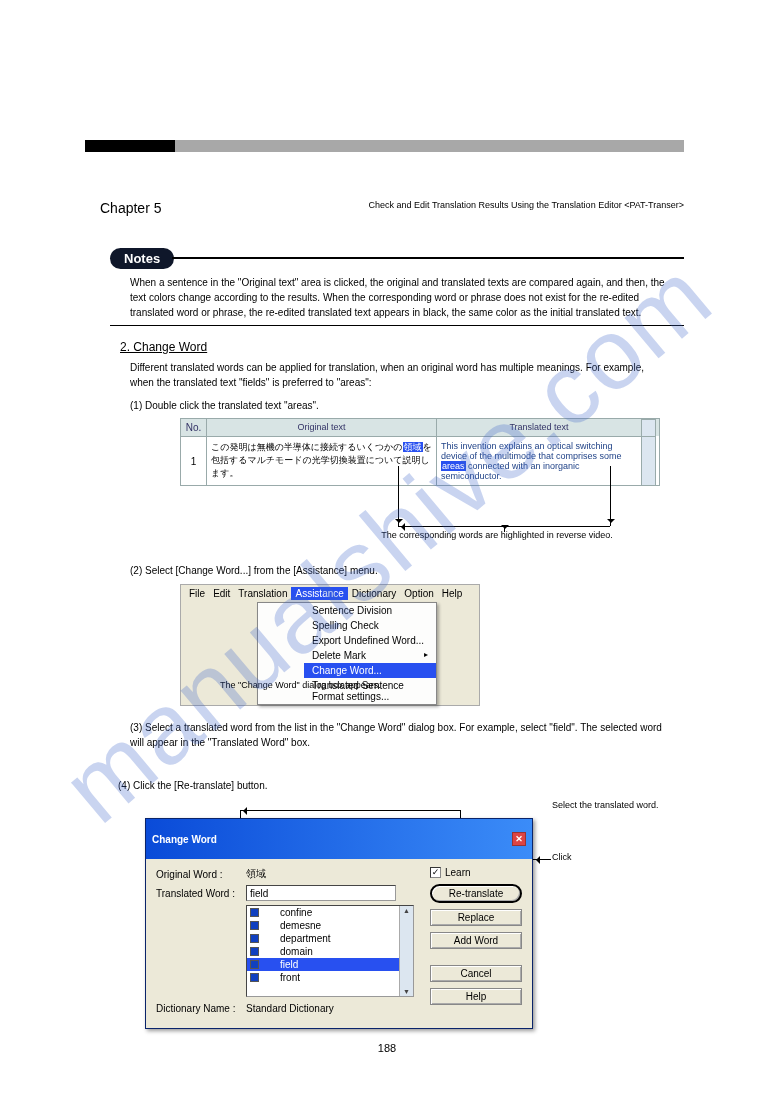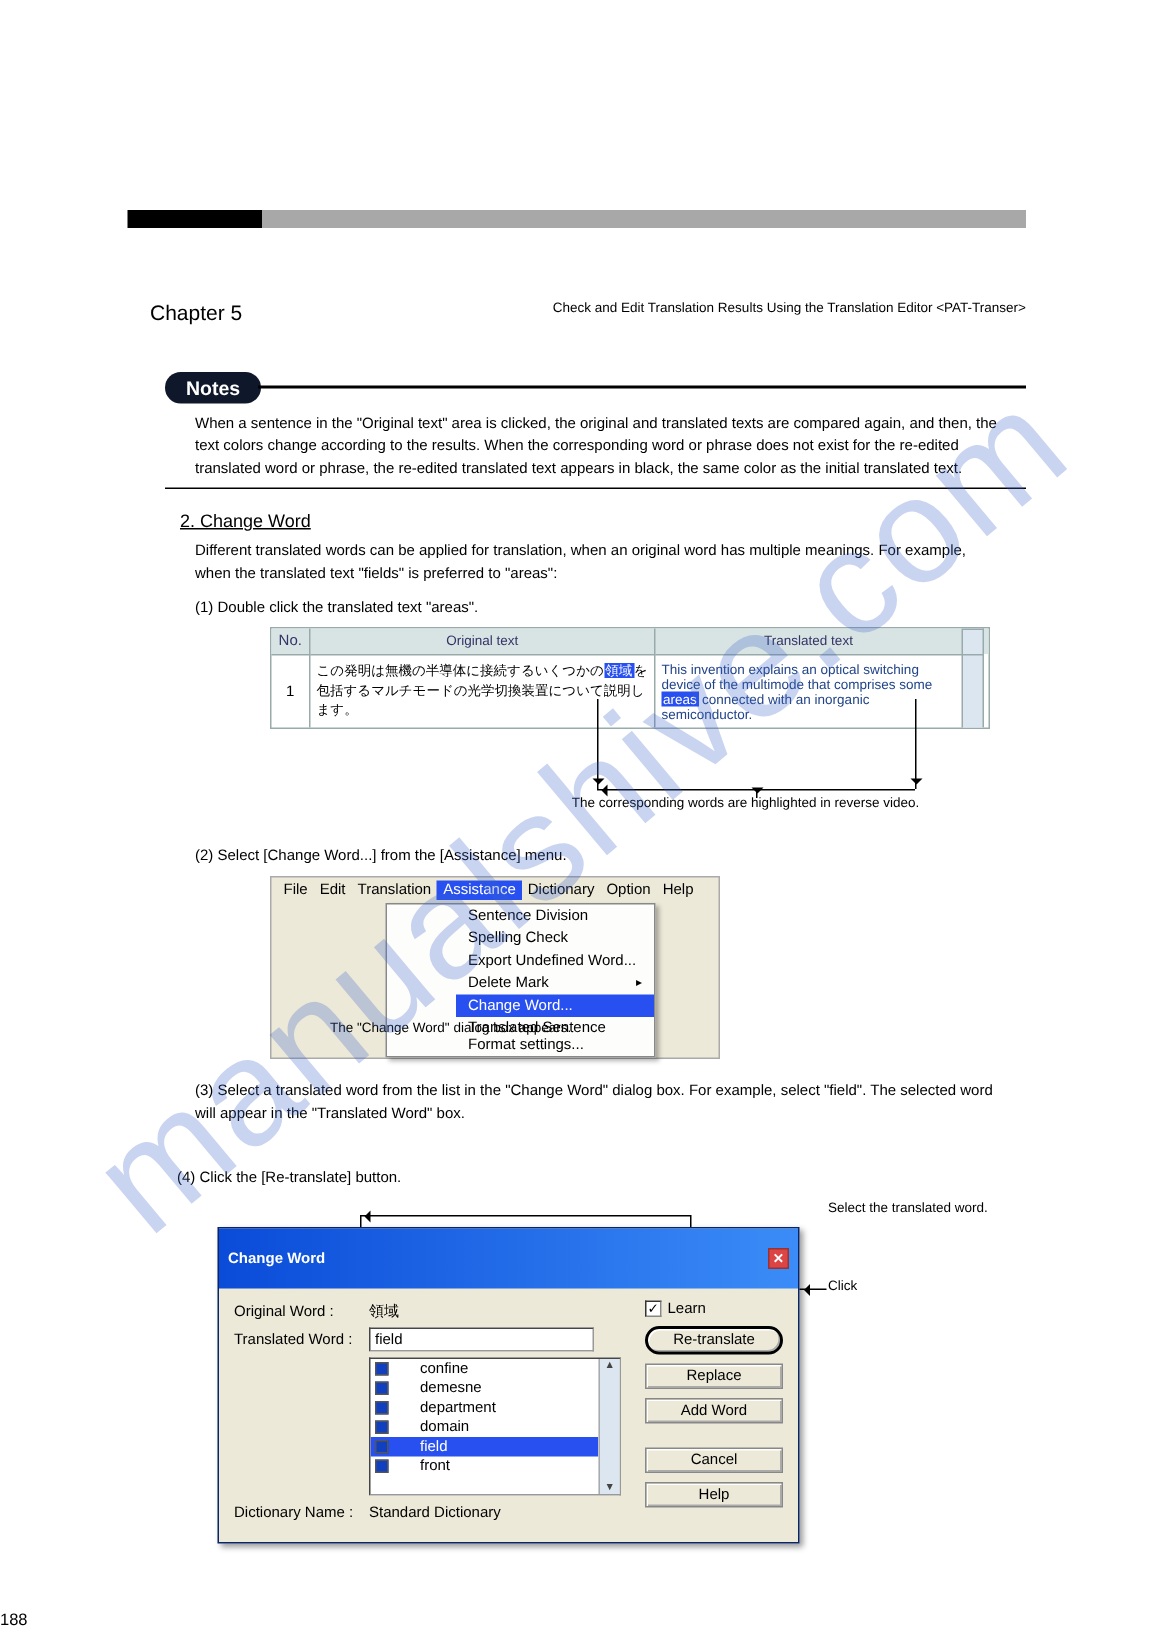--- a/index.html
+++ b/index.html
@@ -179,22 +179,22 @@
   
   .arrow-vert { position:absolute; width:1px; background:#000; }
   .arrow-vert::after { content:""; position:absolute; bottom:-1px; left:-3px; border:4px solid transparent; border-top-color:#000; }
   .arrow-horiz { position:absolute; height:1px; background:#000; }
   .arrow-horiz::after { content:""; position:absolute; left:-1px; top:-3px; border:4px solid transparent; border-right-color:#000; }
 
   .annot3 { position:absolute; top:800px; left:552px; width:140px; font-size:9px; }
   .annot4 { position:absolute; top:852px; left:552px; width:140px; font-size:9px; }
 
   .footer {
-    position:absolute; bottom:8px; left:0; right:0;
-    font-size:11px;
+    position:absolute; bottom:40px; left:0; right:0;
+    text-align:center; font-size:11px;
   }
 </style>
 </head>
 <body>
 
 <div class="watermark">manualshive.com</div>
 
 <div class="topbar"></div>
 
 <div class="chapter">

